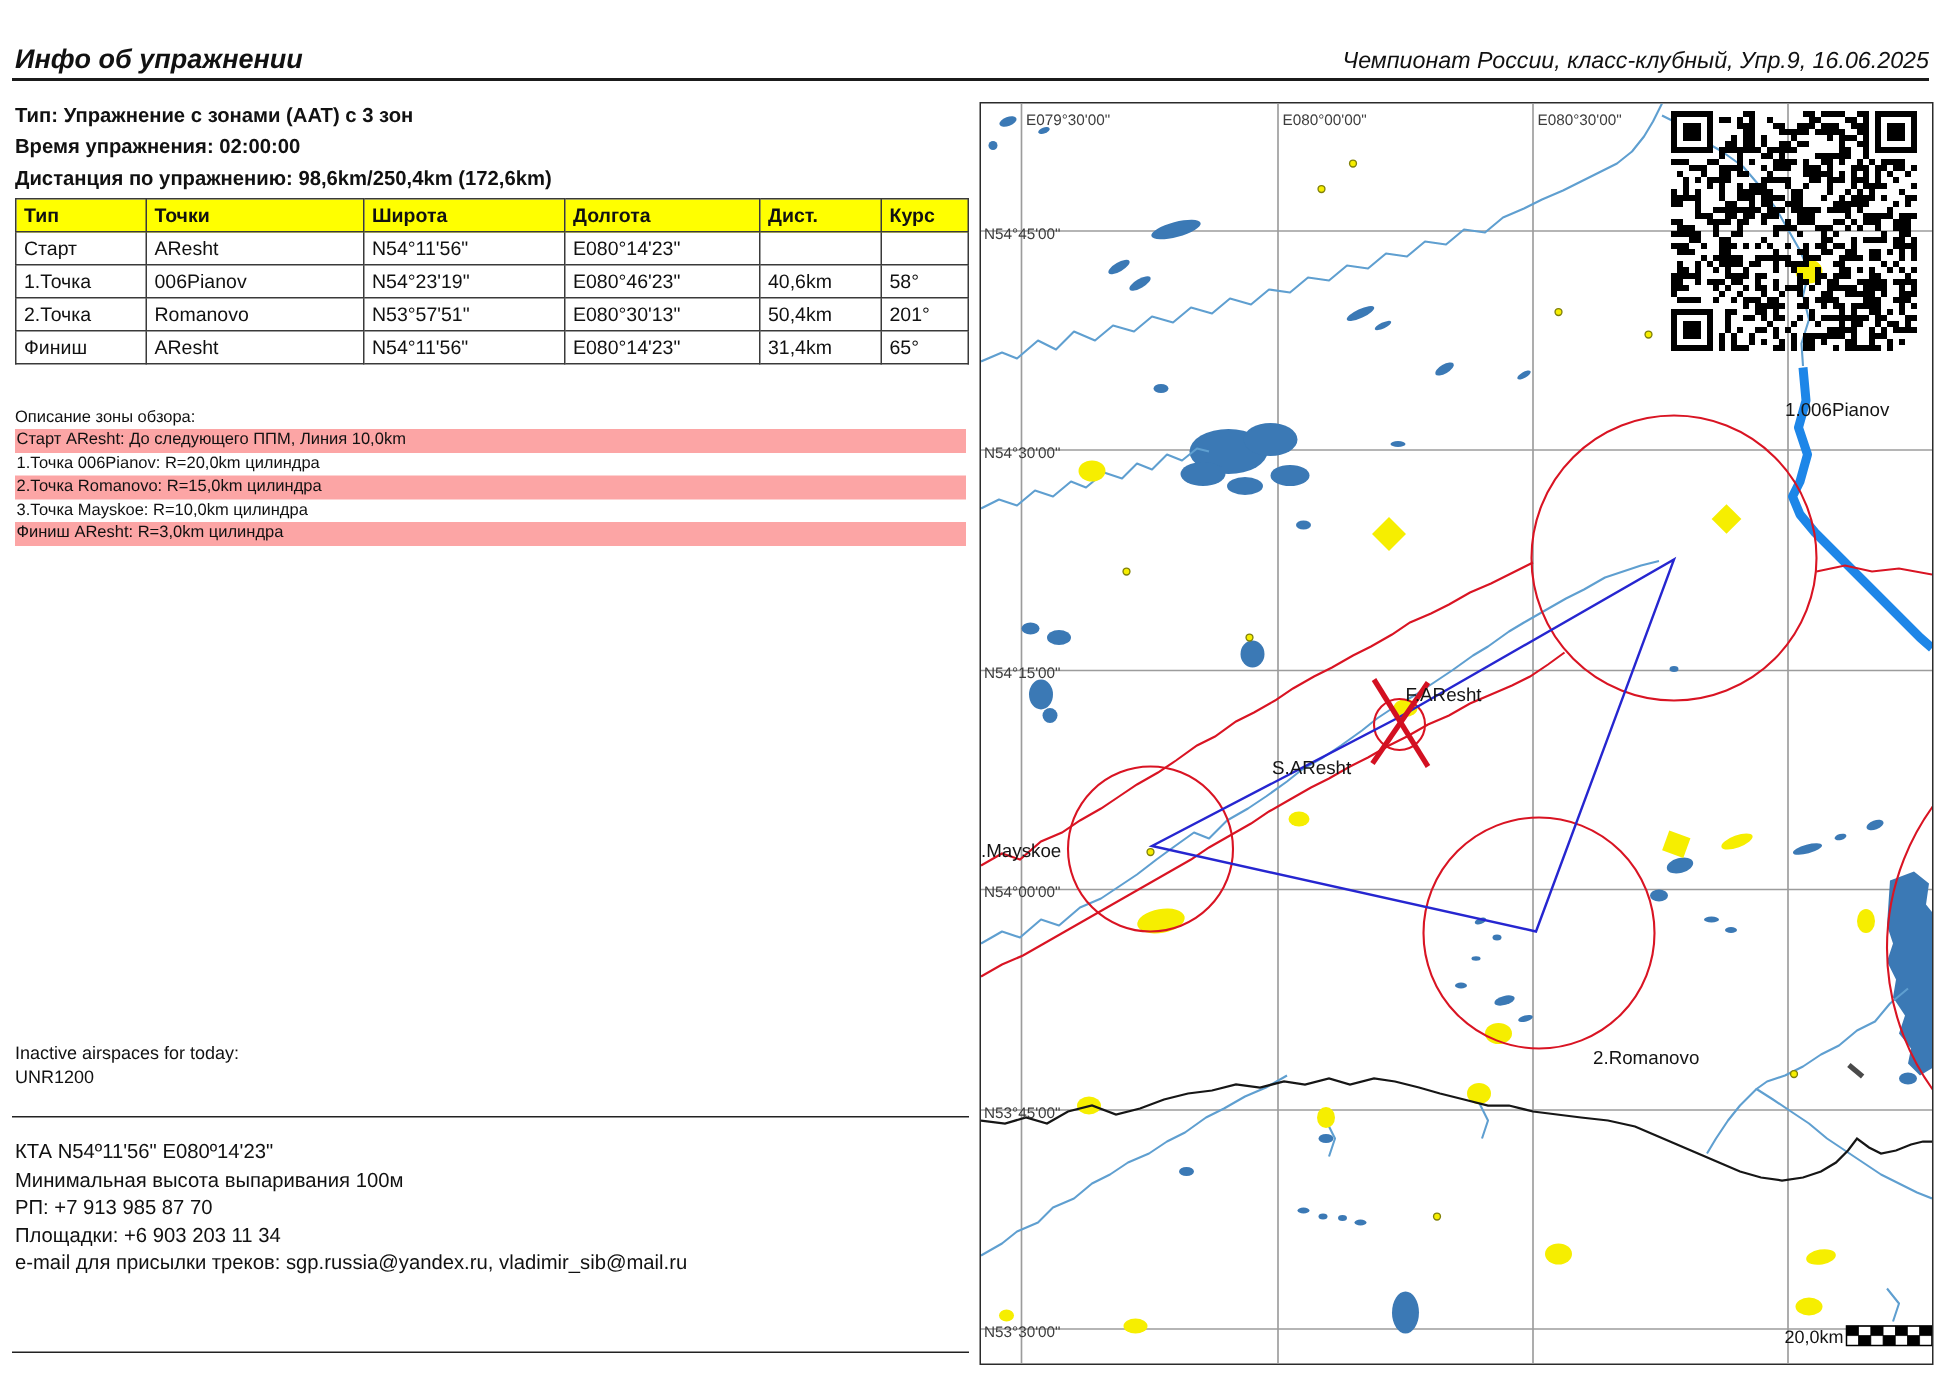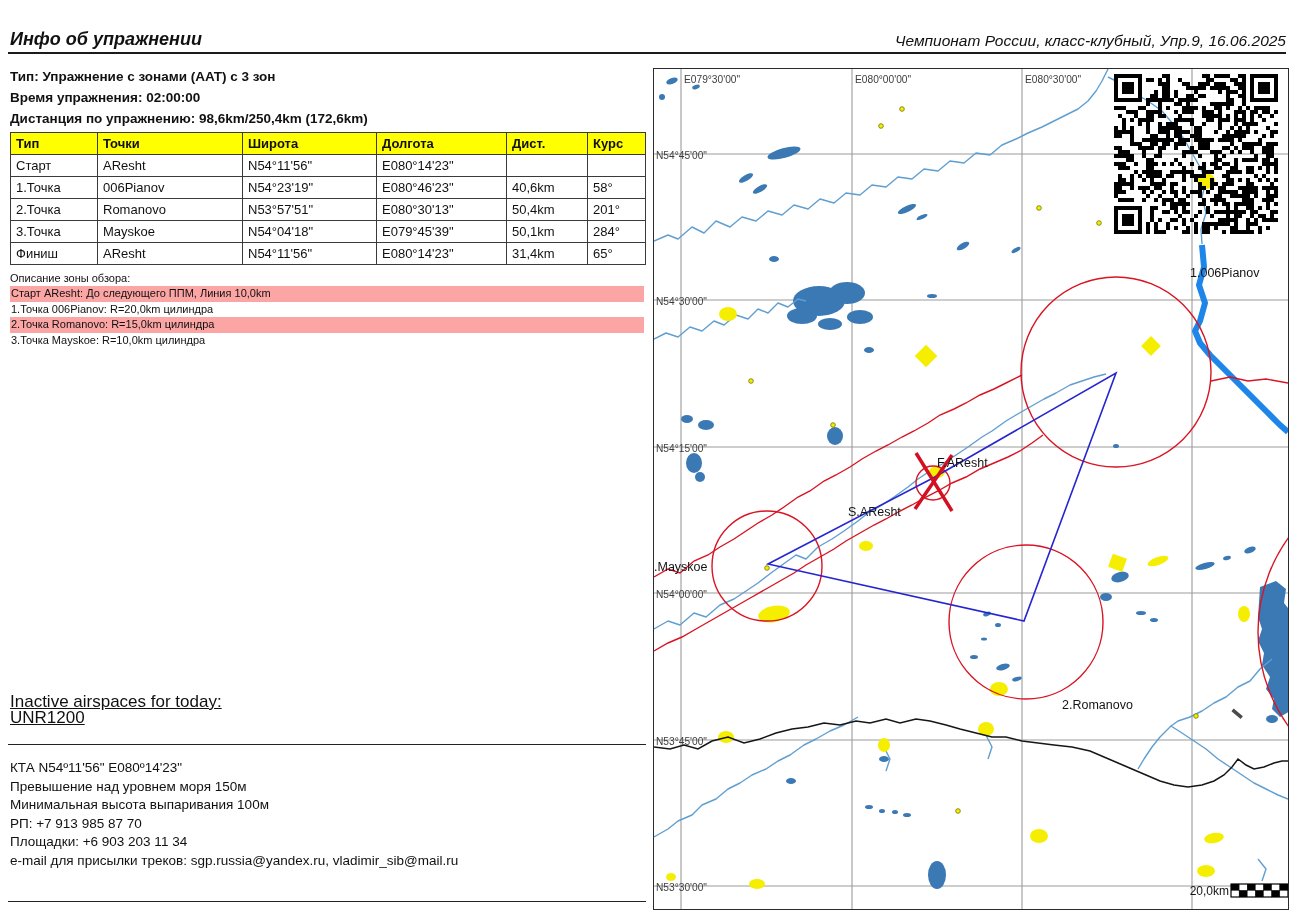--- a/index.html
+++ b/index.html
@@ -9,21 +9,21 @@
   .comp-title{position:absolute;right:0;bottom:2px;font-size:15.5px;font-style:italic;}
   .info{position:absolute;left:10px;top:66px;width:636px;font-size:13.5px;font-weight:bold;line-height:21px;}
   table.wpt{position:absolute;left:10px;top:132px;border-collapse:collapse;font-size:13px;}
   table.wpt th,table.wpt td{border:1px solid #3a3a3a;padding:1px 5px;height:19px;text-align:left;font-weight:normal;}
   table.wpt th{background:#ffff00;font-weight:bold;}
   .c0{width:76px}.c1{width:134px}.c2{width:123px}.c3{width:119px}.c4{width:70px}.c5{width:47px}
   .zones{position:absolute;left:10px;top:270px;width:634px;font-size:11px;}
   .zones .ztitle{line-height:16px;}
   .zones .zline{line-height:15.5px;padding-left:1px;}
   .zones .hl{background:#fca5a5;}
-  .airspace{position:absolute;left:10px;top:694px;font-size:17px;line-height:16px;text-decoration:underline;}
+  .airspace{position:absolute;left:10px;top:694px;font-size:12px;line-height:16px;}
   .rule{position:absolute;left:8px;width:638px;border-top:1.5px solid #222;}
   .contact{position:absolute;left:10px;top:759px;font-size:13.5px;line-height:18.5px;}
   .map{position:absolute;left:653px;top:68px;width:634px;height:840px;border:1px solid #2b2b2b;background:#fff;overflow:hidden;}
   .map svg{display:block;}
   svg text{font-family:"Liberation Sans",sans-serif;}
   .gridlbl{font-size:10.2px;fill:#3d3d3d;}
   .wplbl{font-size:12.5px;fill:#141414;}
 </style>
 </head>
 <body>
@@ -67,56 +67,48 @@
   </tr>
   <tr>
     <td>2.Точка</td>
     <td>Romanovo</td>
     <td>N53°57'51"</td>
     <td>E080°30'13"</td>
     <td>50,4km</td>
     <td>201°</td>
   </tr>
   <tr>
-    <td>3.Точка</td>
-    <td>Mayskoe</td>
-    <td>N54°04'18"</td>
-    <td>E079°45'39"</td>
-    <td>50,1km</td>
-    <td>284°</td>
-  </tr>
-  <tr>
     <td>Финиш</td>
     <td>AResht</td>
     <td>N54°11'56"</td>
     <td>E080°14'23"</td>
     <td>31,4km</td>
     <td>65°</td>
   </tr>
 </tbody>
   </table>
 
 <div class="zones">
   <div class="ztitle">Описание зоны обзора:</div>
   <div class="zline hl">Старт AResht: До следующего ППМ, Линия 10,0km</div>
   <div class="zline">1.Точка 006Pianov: R=20,0km цилиндра</div>
   <div class="zline hl">2.Точка Romanovo: R=15,0km цилиндра</div>
   <div class="zline">3.Точка Mayskoe: R=10,0km цилиндра</div>
+  <div class="zline hl">Финиш AResht: R=3,0km цилиндра</div>
 </div>
 
 <div class="airspace">
   <div>Inactive airspaces for today:</div>
   <div>UNR1200</div>
 </div>
 
 <div class="rule" style="top:744px;"></div>
 
 <div class="contact">
   <div>КТА N54º11'56" E080º14'23"</div>
-  <div>Превышение над уровнем моря 150м</div>
   <div>Минимальная высота выпаривания 100м</div>
   <div>РП: +7 913 985 87 70</div>
   <div>Площадки: +6 903 203 11 34</div>
   <div>e-mail для присылки треков: sgp.russia@yandex.ru, vladimir_sib@mail.ru</div>
 </div>
 
 <div class="rule" style="top:901px;"></div>
 
 <div class="map">
 <svg width="634" height="840" viewBox="0 0 634 840">

